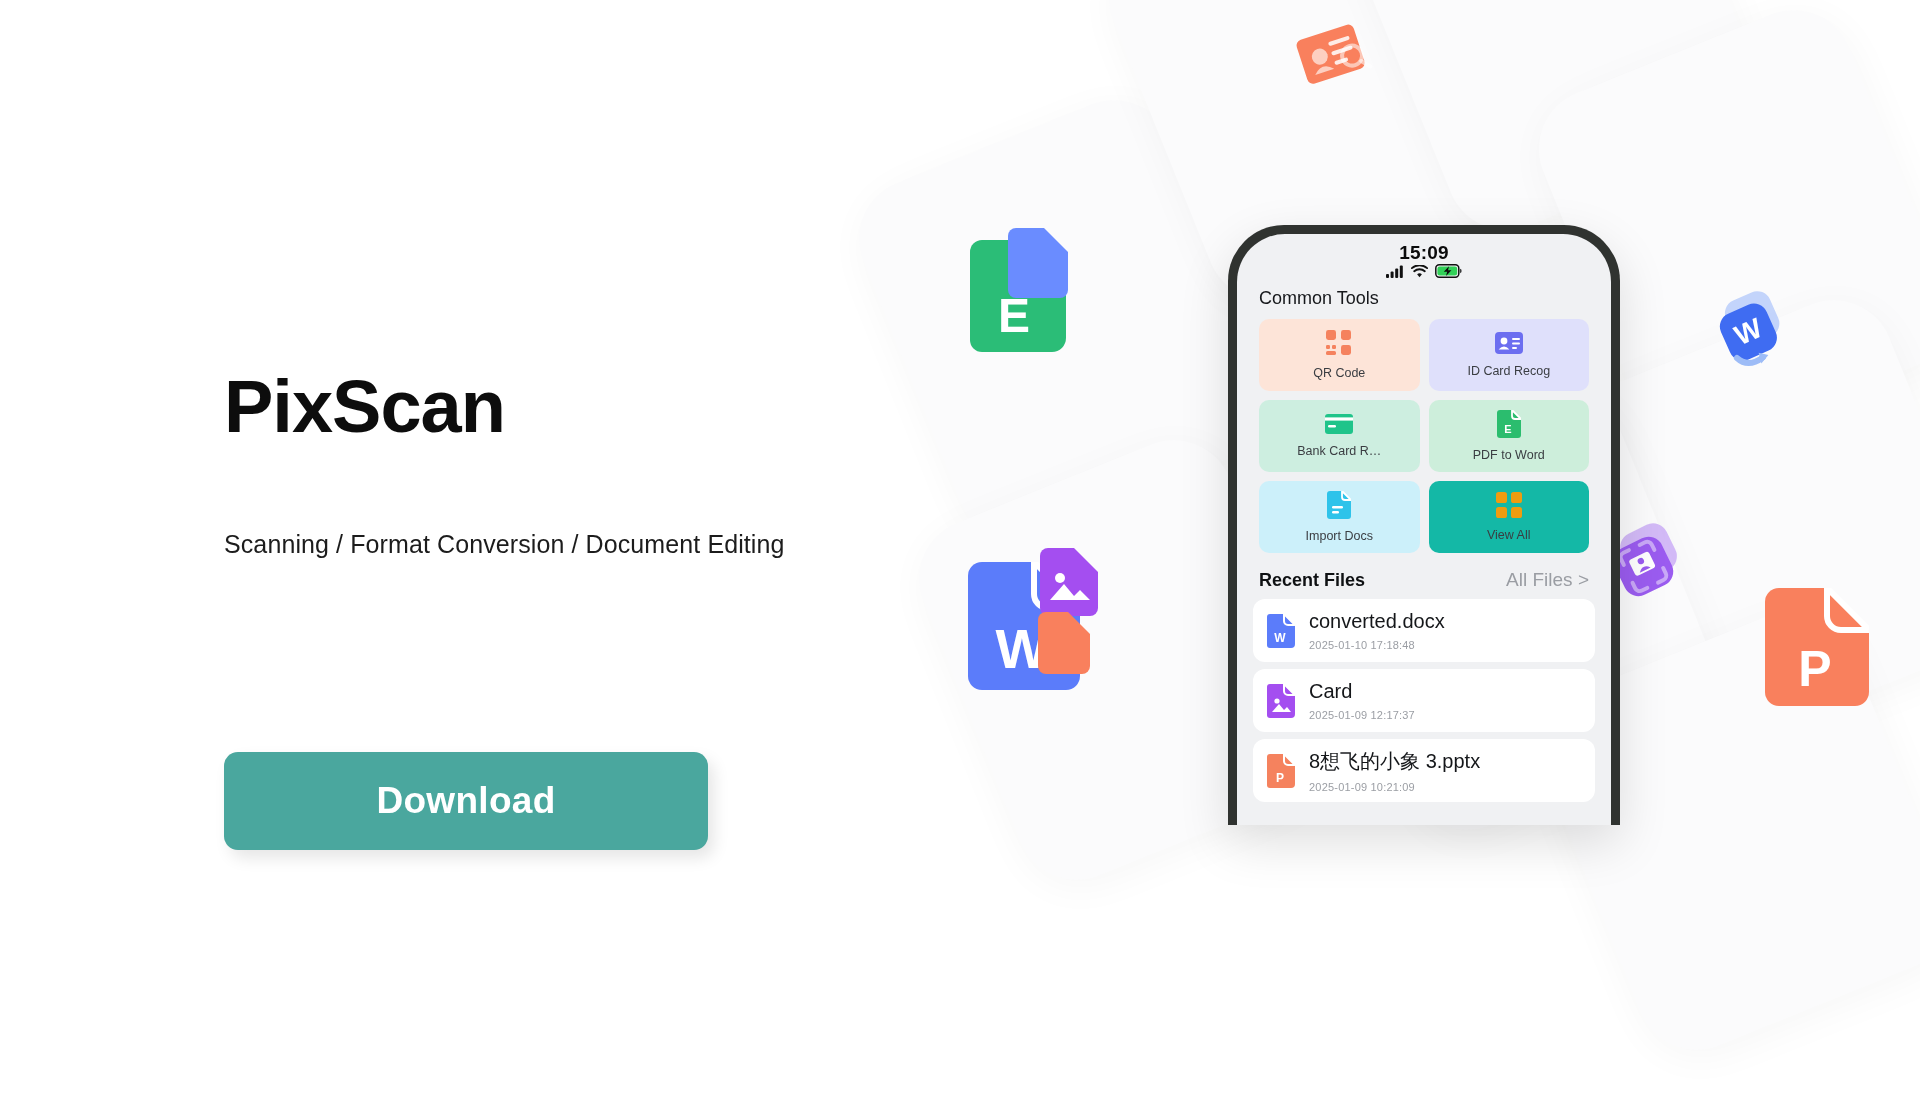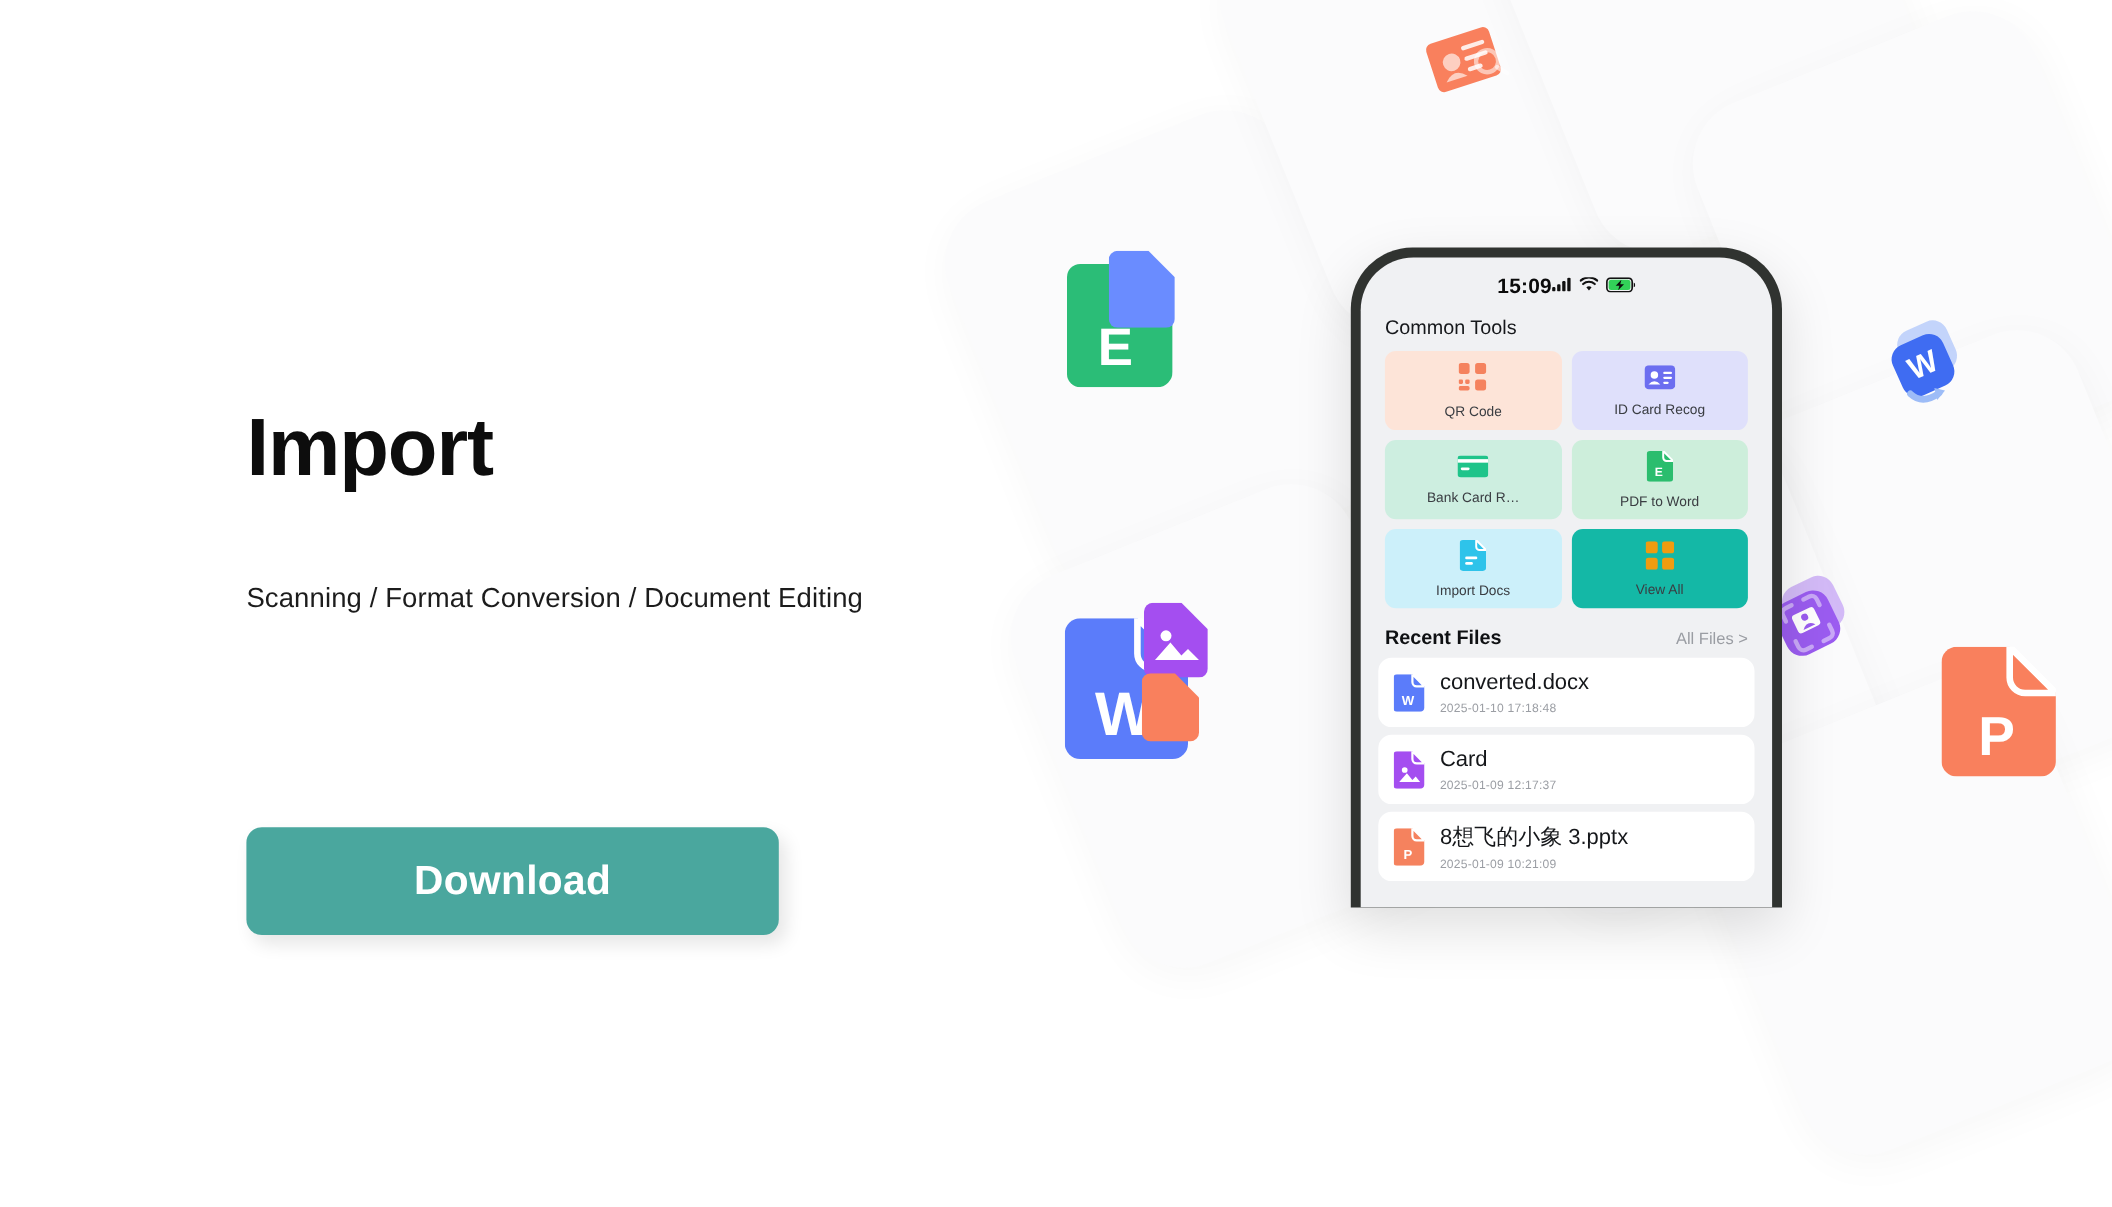--- a/index.html
+++ b/index.html
@@ -35,59 +35,59 @@
   .bgcard { position:absolute; background:#fbfbfc; border-radius:60px;
             box-shadow:0 8px 40px rgba(0,0,0,0.035); }
 
   
   .phone { position:absolute; left:208px; top:225px; width:392px; height:600px;
            background:#303330; border-radius:56px 56px 0 0; padding:9px 9px 0 9px;
            box-shadow:0 18px 50px rgba(0,0,0,0.13); overflow:hidden; }
   .screen { width:100%; height:100%; background:#f0f1f3;
             border-radius:48px 48px 0 0; overflow:hidden; position:relative; }
 
-  .statusbar { height:46px; display:flex; align-items:center; justify-content:center;
-               padding:8px 26px 0 26px; }
+  .statusbar { height:46px; display:flex; align-items:center; justify-content:space-between;
+               padding:8px 26px 0 26px;flex-direction:column; }
   .sb-time { font-size:19px; font-weight:700; color:#0b0b0b; letter-spacing:0.2px; }
   .sb-right { display:flex; align-items:center; gap:7px; }
 
   .sec-title { font-size:18px; font-weight:400; color:#16181b; padding:8px 22px 0 22px; }
 
   .tools { display:grid; grid-template-columns:repeat(2,1fr); gap:9px;
            padding:10px 22px 0 22px; }
   .tool { height:72px; border-radius:10px; display:flex; flex-direction:column;
           align-items:center; justify-content:center; gap:6px; cursor:pointer; }
   .tool-label { font-size:12.5px; color:#3a3d42; white-space:nowrap;
                 overflow:hidden; text-overflow:ellipsis; max-width:92%; text-align:center; }
 
   .recent-head { display:flex; align-items:baseline; justify-content:space-between;
                  padding:16px 22px 0 22px; }
   .recent-head .rh-title { font-size:18px; font-weight:700; color:#0f1113; }
-  .recent-head .rh-all { font-size:15px; color:#9a9da3; cursor:pointer; }
+  .recent-head .rh-all { font-size:19px; color:#9a9da3; cursor:pointer; }
 
   .files { padding:8px 16px 0 16px; display:flex; flex-direction:column; gap:7px; }
   .file { background:#ffffff; border-radius:12px; height:63px; display:flex;
           align-items:center; padding:0 14px; gap:14px; cursor:pointer; }
   .file-ic { width:28px; height:34px; flex:0 0 28px; position:relative; }
   .file-meta { display:flex; flex-direction:column; gap:6px; }
   .file-name { font-size:20px; color:#15171a; }
   .file-date { font-size:11px; color:#9b9ea4; letter-spacing:0.2px; }
 
   
   .doc { position:absolute; }
   .doc svg { display:block; }
   .badge { position:absolute; }
 </style>
 </head>
 <body>
 
 <div class="page">
 
   <div class="hero">
-    <div class="hero-title">Import</div>
+    <div class="hero-title">PixScan</div>
     <div class="hero-sub">Scanning / Format Conversion / Document Editing</div>
     <button class="dl-btn">
       <span>Download</span>
     </button>
   </div>
 
   <div class="scene">
 
     <div class="bgcard" style="left:-120px; top:130px; width:330px; height:380px; transform:rotate(-22deg);"></div>
     <div class="bgcard" style="left:130px; top:-110px; width:330px; height:380px; transform:rotate(-22deg);"></div>

